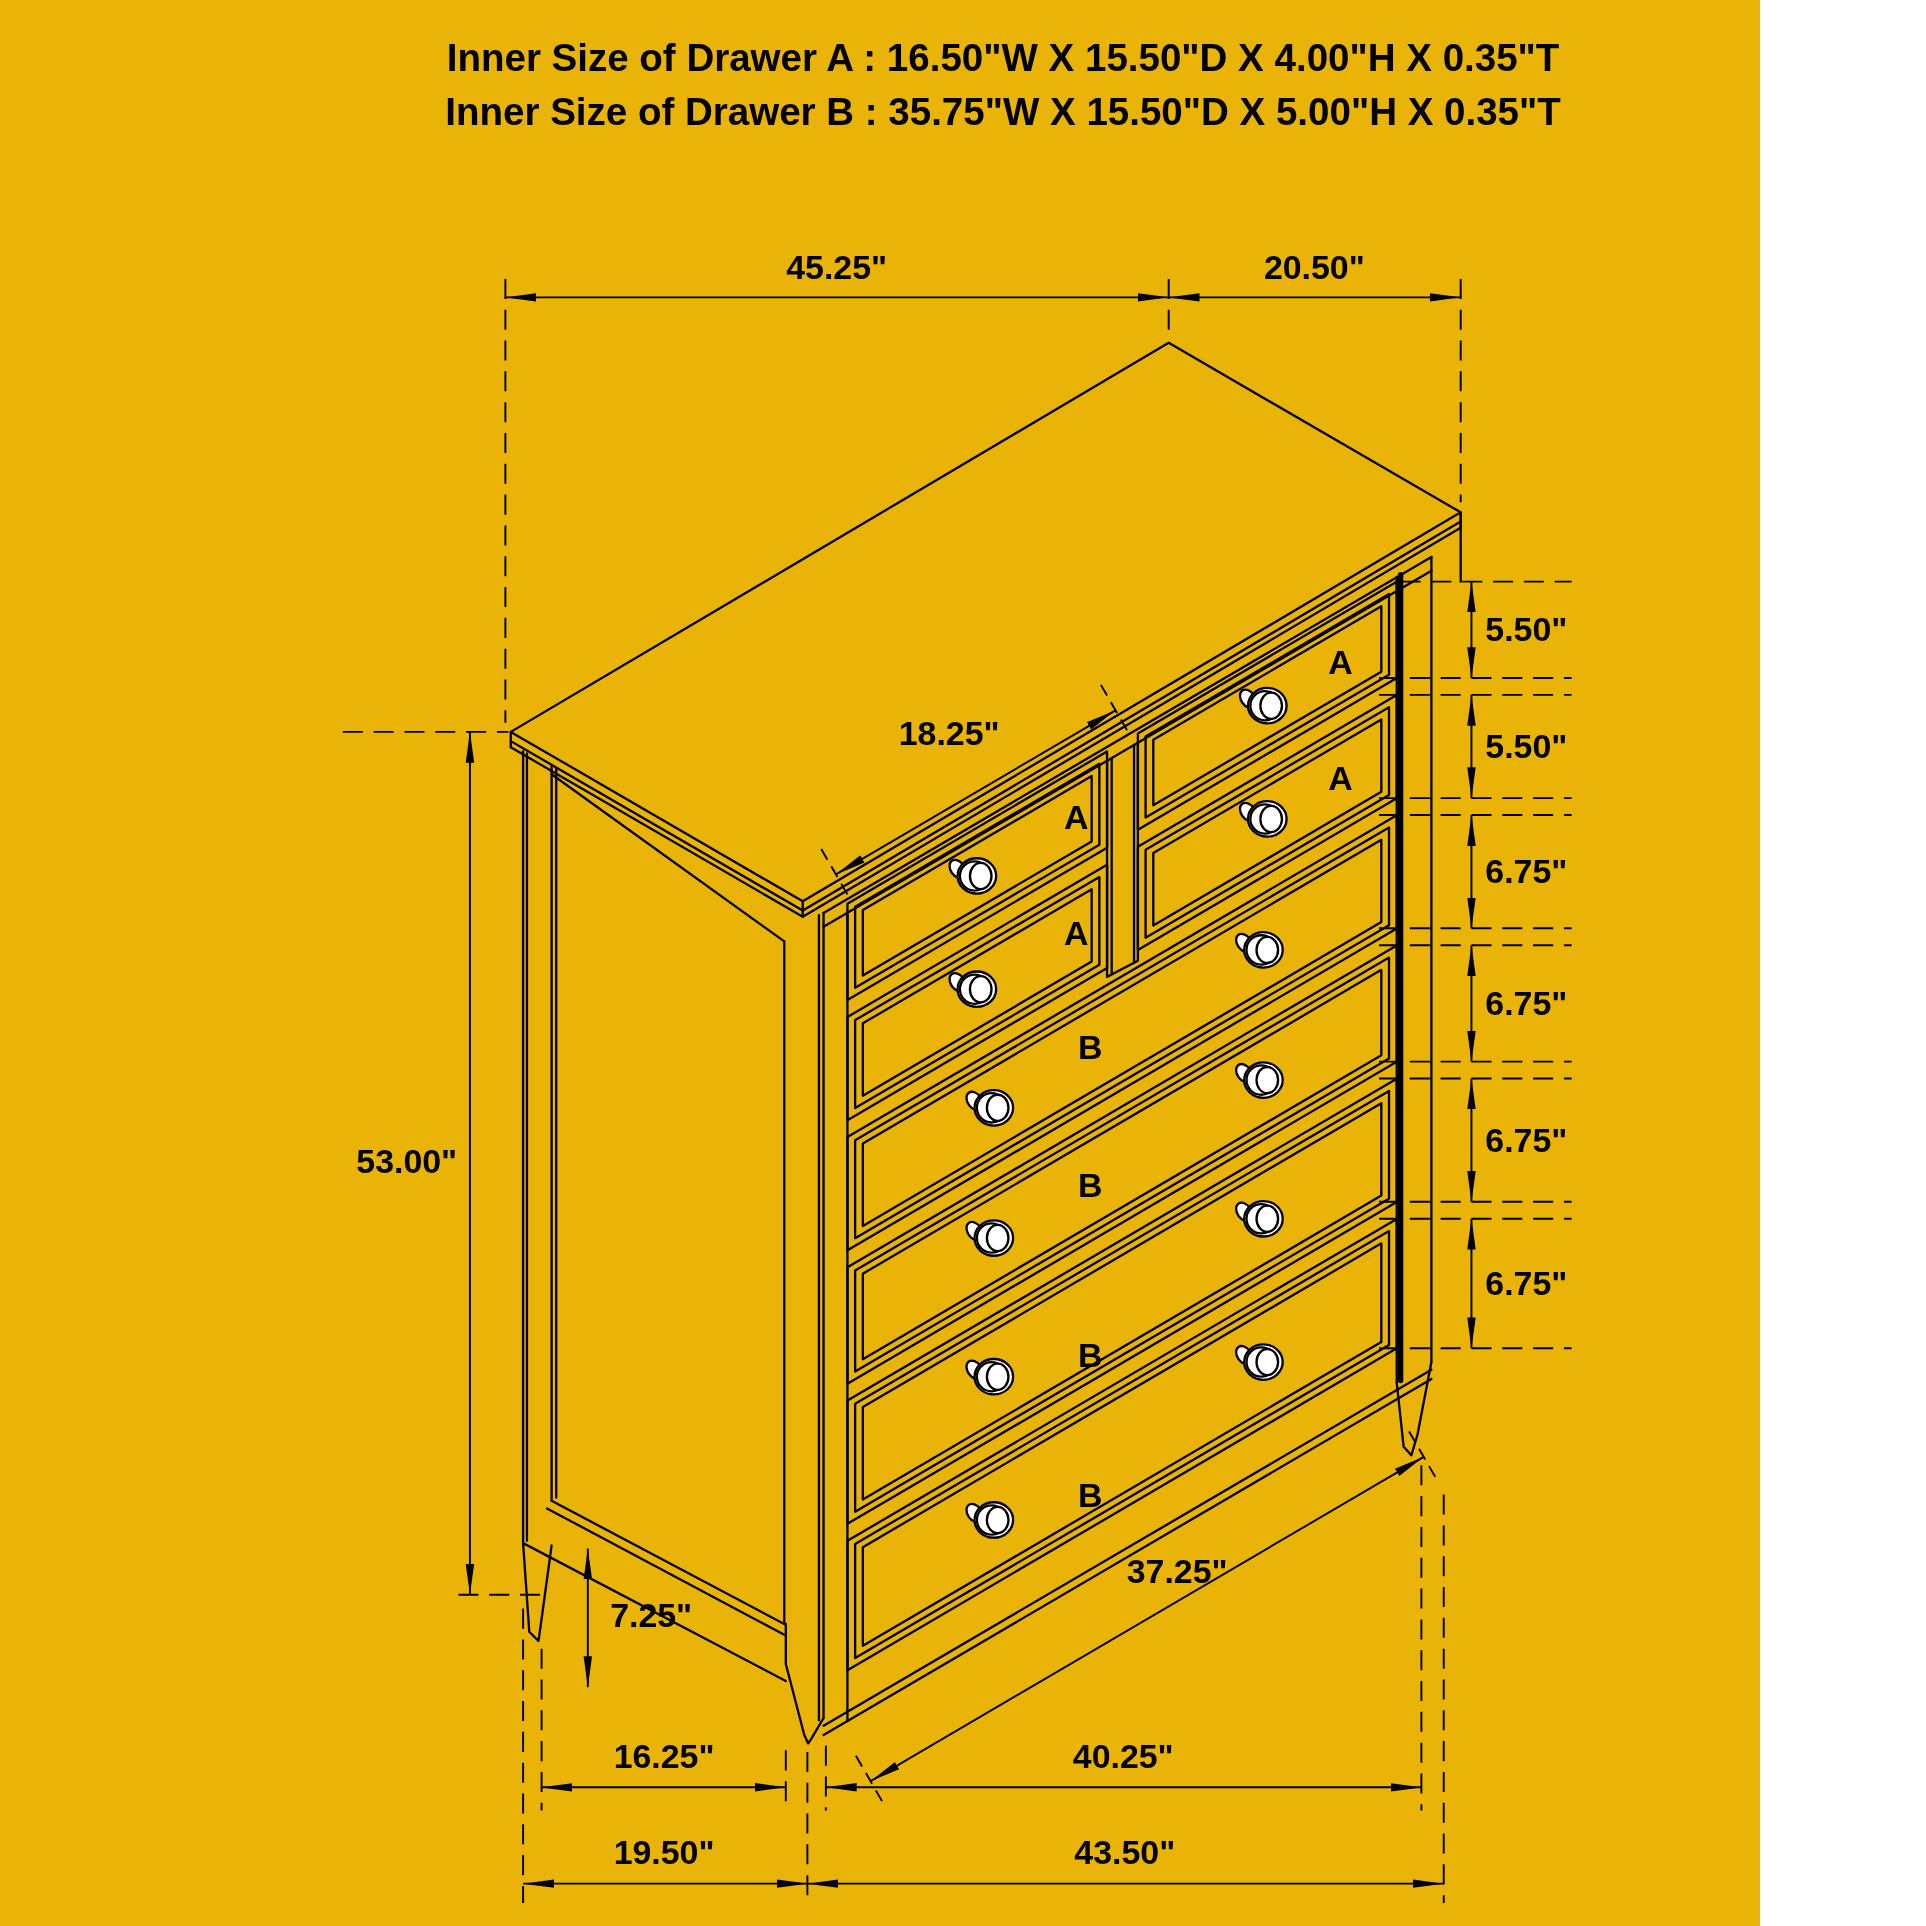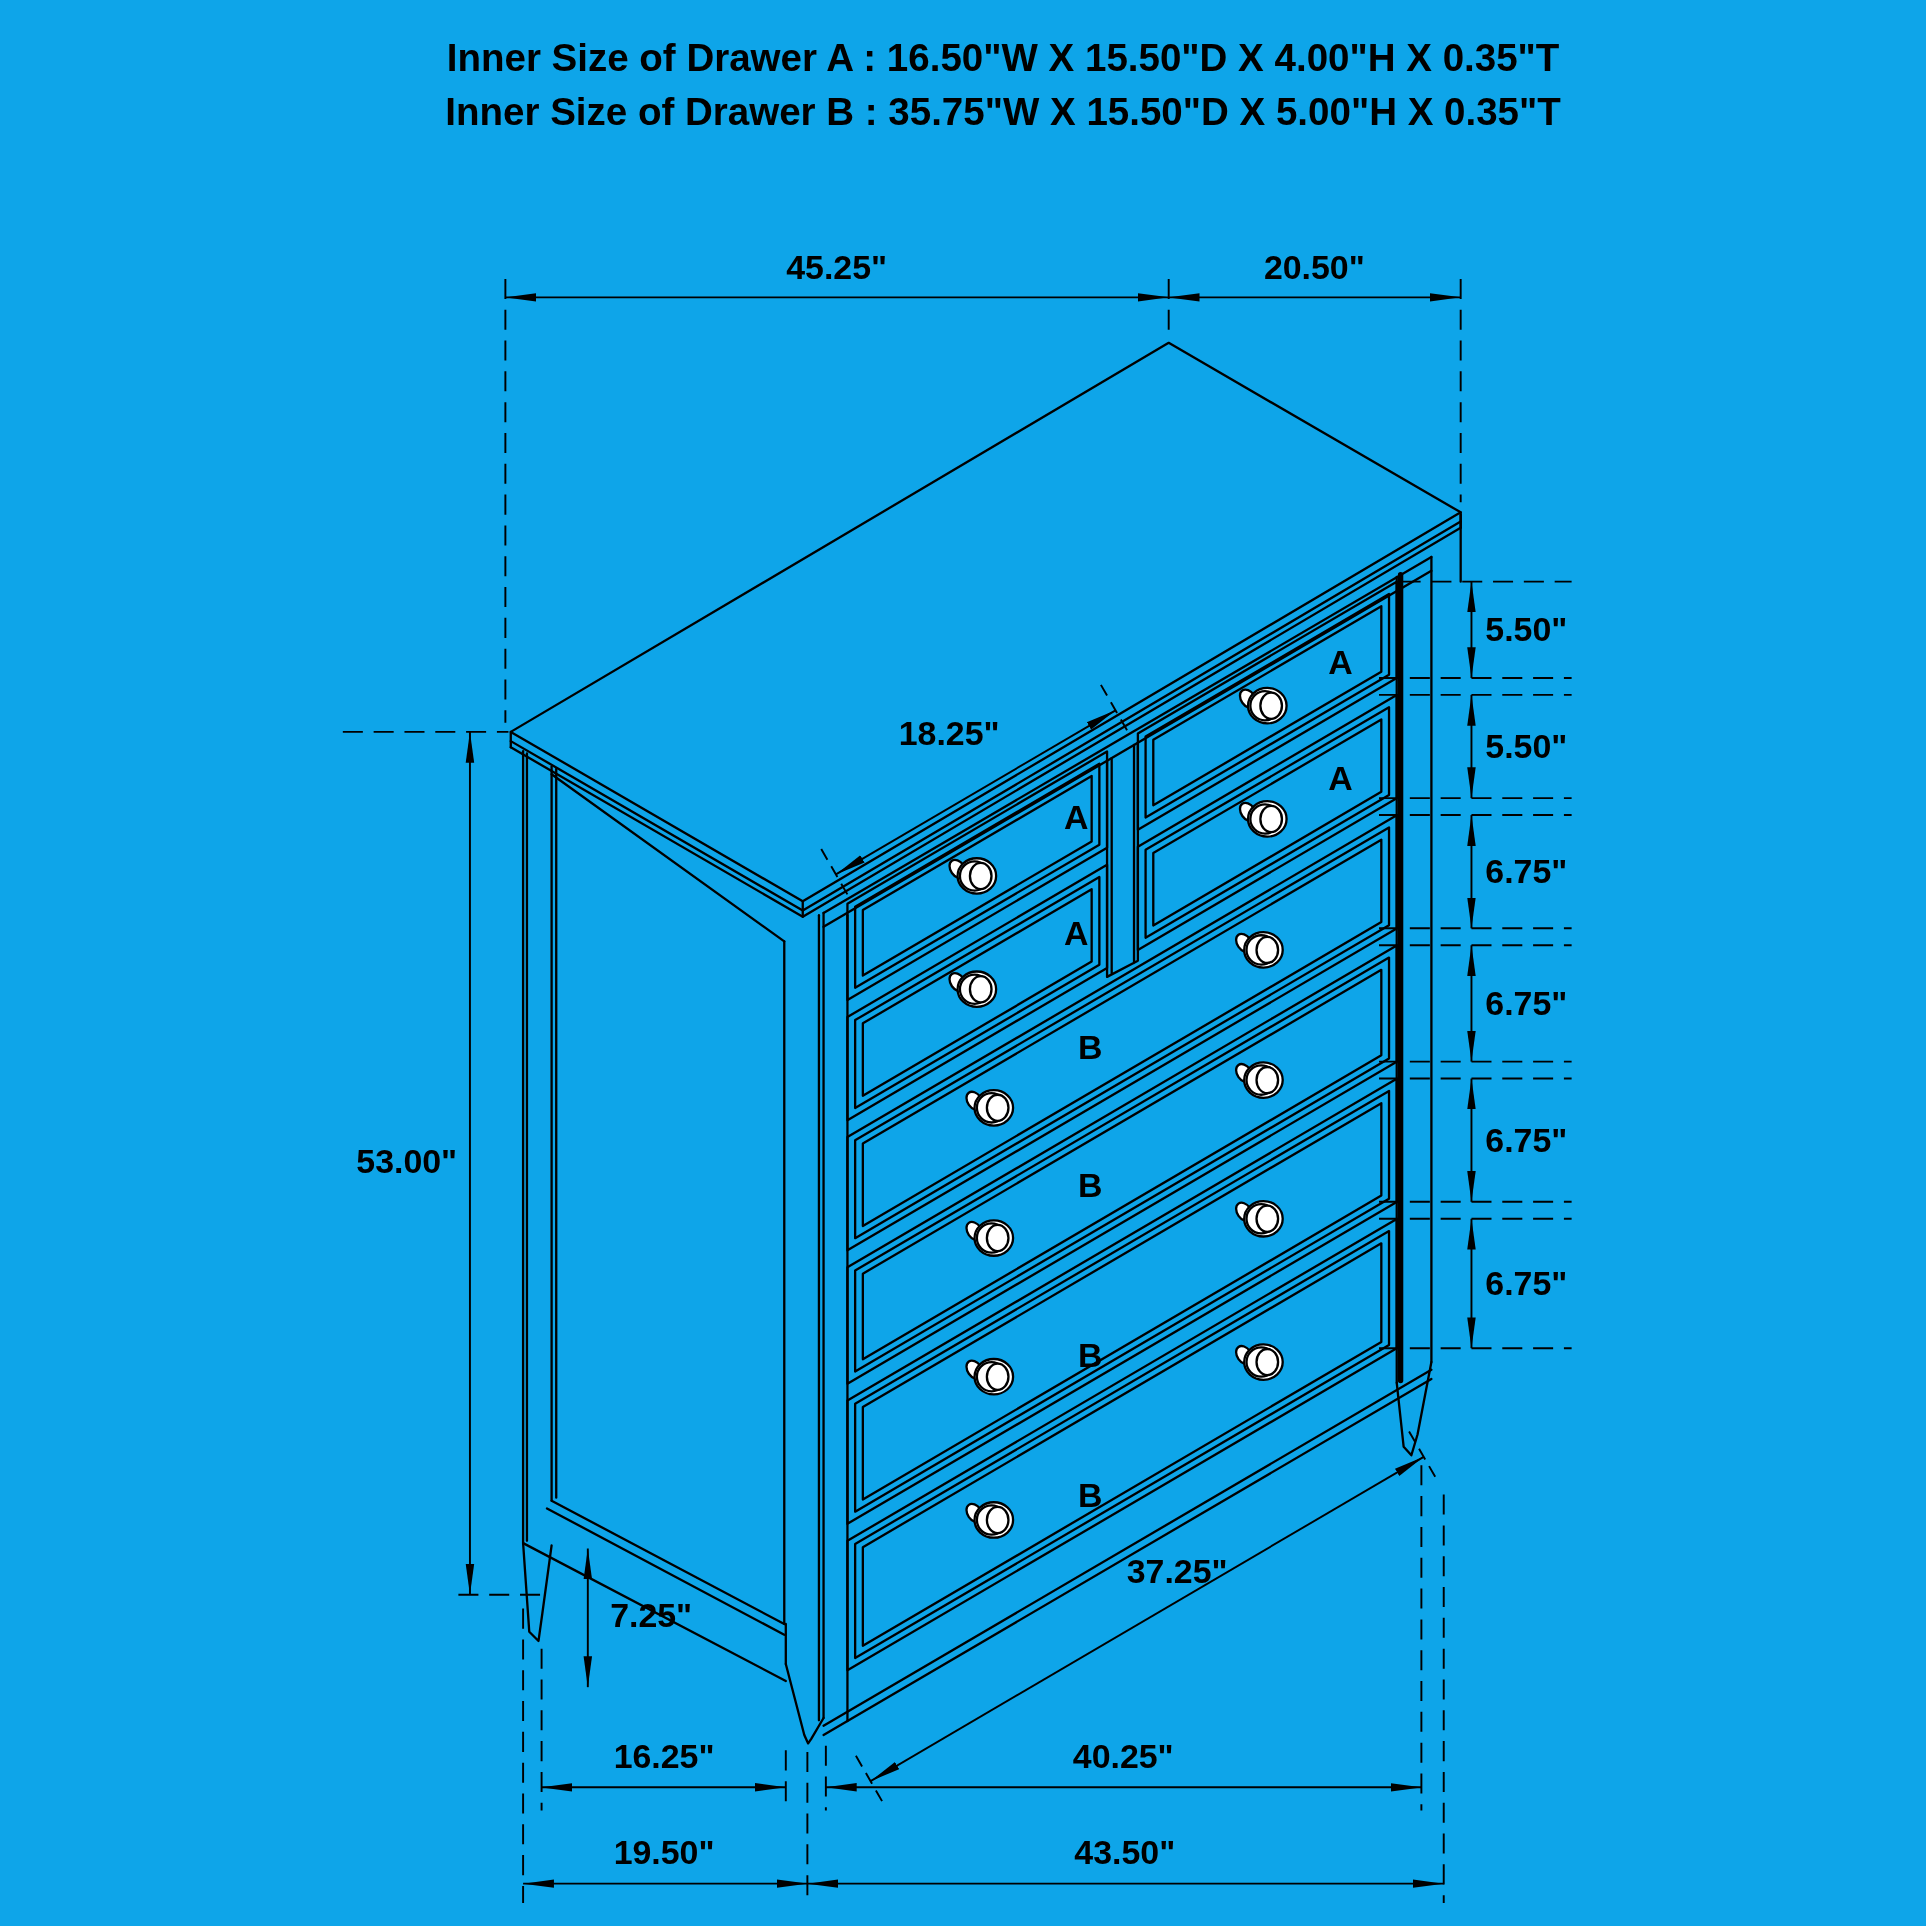--- a/index.html
+++ b/index.html
@@ -1,16 +1,16 @@
 <!DOCTYPE html>
 <html style="font-size:12.3px"><head>
 <meta charset="utf-8">
 <style>
   html,body{margin:0;padding:0;background:#ffffff;}
-  .canvas{position:relative;width:1926px;height:1926px;background:#0ea5e9;overflow:hidden;text-align:right;}
+  .canvas{position:relative;width:1760px;height:1926px;background:#eab308;overflow:hidden;text-align:right;}
   svg{display:block;}
   .struct{stroke:#000;stroke-width:3;fill:none;stroke-linejoin:round;stroke-linecap:round;}
   .thick{stroke-width:7;}
   .dim{stroke:#000;stroke-width:2.5;fill:none;}
   .dash{stroke:#000;stroke-width:2.5;fill:none;stroke-dasharray:26 14;}
   .tick{stroke:#000;stroke-width:2.5;fill:none;stroke-dasharray:16 10;}
   text{font-family:"Liberation Sans", sans-serif;font-weight:bold;fill:#000;}
   .title-text{font-size:50px;text-anchor:middle;}
   .dim-text{font-size:44px;text-anchor:middle;}
   .dim-text-left{font-size:44px;text-anchor:start;}

